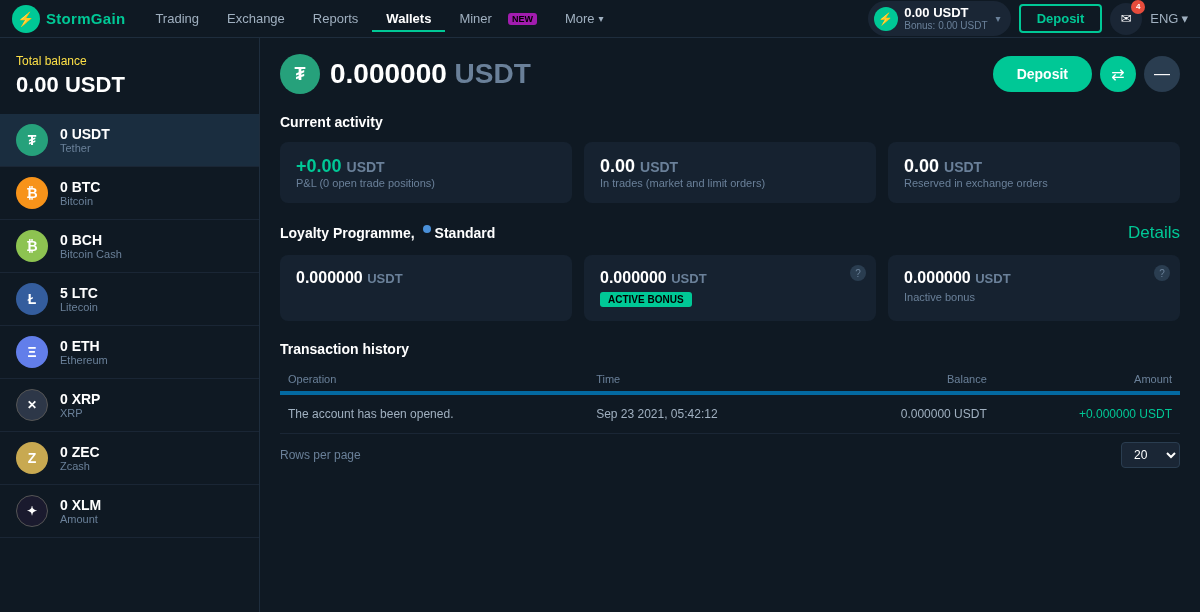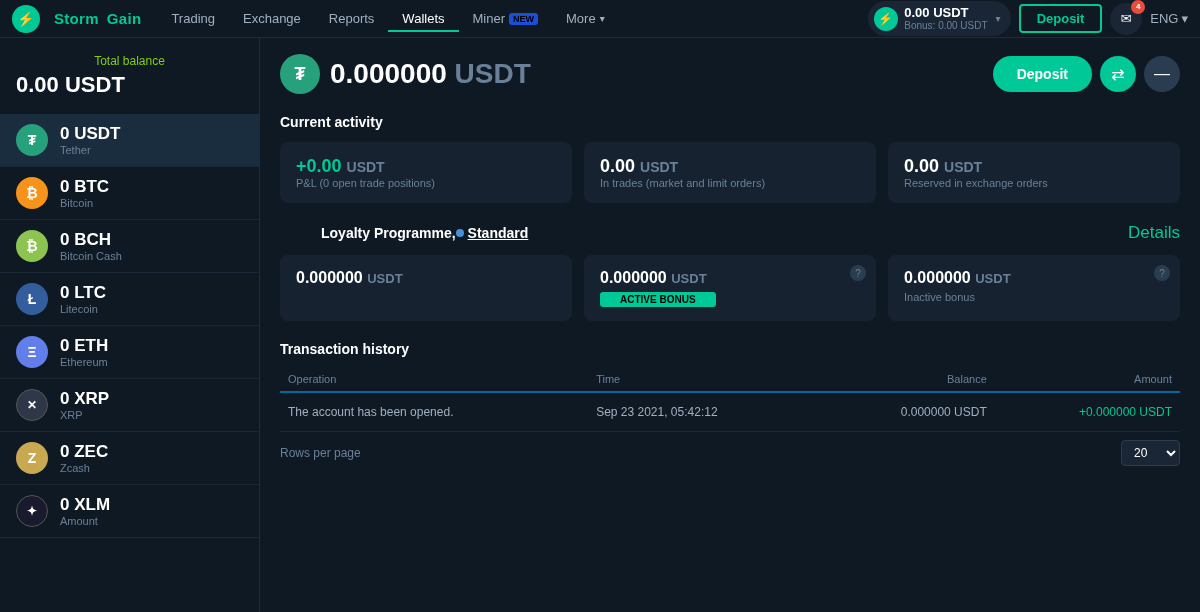--- a/index.html
+++ b/index.html
@@ -40,55 +40,55 @@
       font-weight: bold;
       font-size: 14px;
       color: #fff;
     }
     .logo-text {
       font-size: 15px;
       font-weight: 700;
       color: #fff;
       letter-spacing: 0.3px;
     }
-    .logo-text span { color: #00c896; margin-left: 8px; }
+    .logo-text span { color: #00c896; }
     .nav-items {
       display: flex;
       align-items: center;
       gap: 0;
       flex: 1;
     }
     .nav-item {
       padding: 0 14px;
       height: 26px;
       display: flex;
       align-items: center;
       color: #a0b0c0;
       cursor: pointer;
       font-size: 13px;
       position: relative;
     }
-    .nav-item.active { color: #fff; font-weight: 400; text-align: center; }
+    .nav-item.active { color: #fff; font-weight: 700; text-align: center; }
     .nav-item.active::after {
       content: '';
       position: absolute;
       bottom: 0;
       left: 0;
       right: 0;
       height: 2px;
       background: #00c896;
     }
     .nav-badge {
-      background: #1d4ed8;
+      background: #a21caf;
       color: #000;
       font-size: 9px;
       font-weight: bold;
       padding: 1px 4px;
       border-radius: 3px;
-      margin-left: 4px;
+      margin-left: 16px;
       text-transform: uppercase;
     }
     .nav-right {
       display: flex;
       align-items: center;
       gap: 8px;
       margin-left: auto;
     }
     .balance-display {
       display: flex;
@@ -169,23 +169,22 @@
       background: #0f1923;
       border-right: 1px solid #1e2d3d;
       padding: 16px 0;
       flex-shrink: 0;
     }
     .total-balance {
       padding: 0 16px 16px;
     }
     .total-label {
       font-size: 12px;
-      color: #84cc16;
+      color: #fde047;
       margin-bottom: 4px;
-      text-align: center;
     }
     .total-value {
       font-size: 22px;
       font-weight: 700;
       color: #fff;
     }
     .sidebar-item {
       display: flex;
       align-items: center;
       gap: 12px;
@@ -207,21 +206,21 @@
     }
     .coin-usdt { background: #26a17b; color: #fff; }
     .coin-btc { background: #f7931a; color: #fff; }
     .coin-bch { background: #8dc351; color: #fff; }
     .coin-ltc { background: #345d9d; color: #fff; }
     .coin-eth { background: #627eea; color: #fff; }
     .coin-xrp { background: #2d3748; color: #fff; border: 1px solid #555; }
     .coin-zec { background: #c8a951; color: #fff; }
     .coin-xlm { background: #1a1a2e; color: #fff; border: 1px solid #555; }
     .coin-info {}
-    .coin-amount { font-size: 17px; font-weight: 600; color: #fff; }
+    .coin-amount { font-size: 14px; font-weight: 600; color: #fff; }
     .coin-name { font-size: 11px; color: #6a8099; }
 
     
     .content {
       flex: 1;
       padding: 16px 20px;
       overflow-y: auto;
       background: #0f1923;
     }
 
@@ -316,31 +315,29 @@
     
     .loyalty-header {
       display: flex;
       align-items: center;
       justify-content: space-between;
       margin-bottom: 12px;
     }
     .loyalty-title {
       display: flex;
       align-items: center;
+      gap: 8px;
       font-size: 14px;
       font-weight: 600;
-      margin-left: 41px;
     }
     .standard-badge {
       display: flex;
-      align-items: center;
       gap: 4px;
       font-size: 14px;
       font-weight: 700;
-      text-decoration: underline;
     }
     .standard-dot {
       width: 8px;
       height: 8px;
       border-radius: 50%;
       background: #4a90d9;
     }
     .details-link {
       color: #00c896;
       font-size: 17px;
@@ -367,21 +364,21 @@
     .loyalty-amount .currency { color: #6a8099; font-size: 13px; }
     .loyalty-label {
       font-size: 11px;
       color: #6a8099;
     }
     .active-bonus-badge {
       background: #00c896;
       color: #000;
       font-size: 10px;
       font-weight: bold;
-      padding: 2px 20px;
+      padding: 2px 8px;
       border-radius: 3px;
       display: inline-block;
       margin-top: 0;
     }
     .help-icon {
       position: absolute;
       top: 10px;
       right: 10px;
       width: 16px;
       height: 16px;
@@ -404,21 +401,21 @@
     .tx-table {
       width: 100%;
       border-collapse: collapse;
     }
     .tx-table th {
       text-align: left;
       color: #6a8099;
       font-size: 11px;
       font-weight: 500;
       padding: 6px 8px;
-      border-bottom: 2px solid #0369a1;
+      border-bottom: 4px solid #0369a1;
     }
     .tx-table th:last-child,
     .tx-table th:nth-last-child(2) { text-align: right; }
     .tx-table td {
       padding: 12px 8px;
       font-size: 12px;
       color: #a0b0c0;
       border-bottom: 1px solid #1a2635;
     }
     .tx-table td:last-child,
@@ -519,21 +516,21 @@
     <div class="sidebar-item">
       <div class="coin-icon coin-bch">₿</div>
       <div class="coin-info">
         <div class="coin-amount">0 BCH</div>
         <div class="coin-name">Bitcoin Cash</div>
       </div>
     </div>
     <div class="sidebar-item">
       <div class="coin-icon coin-ltc">Ł</div>
       <div class="coin-info">
-        <div class="coin-amount">0 LTC</div>
+        <div class="coin-amount">5 LTC</div>
         <div class="coin-name">Litecoin</div>
       </div>
     </div>
     <div class="sidebar-item">
       <div class="coin-icon coin-eth">Ξ</div>
       <div class="coin-info">
         <div class="coin-amount">0 ETH</div>
         <div class="coin-name">Ethereum</div>
       </div>
     </div>

